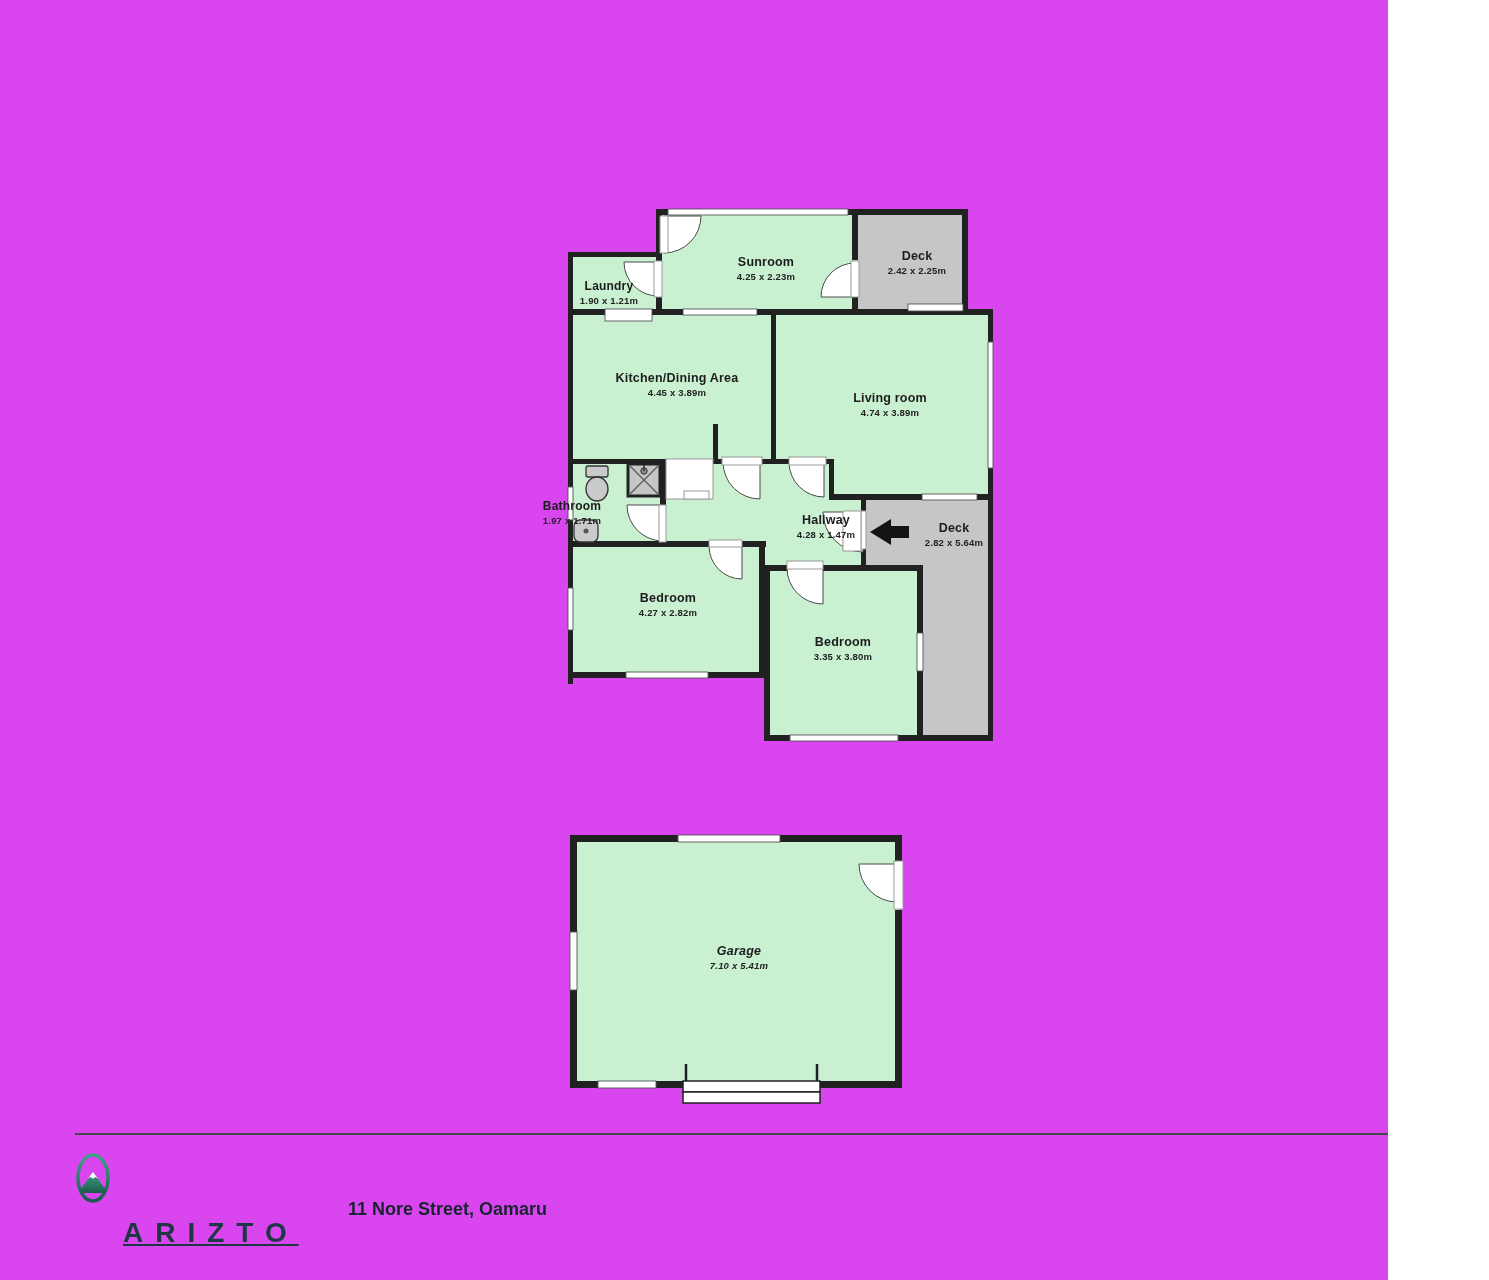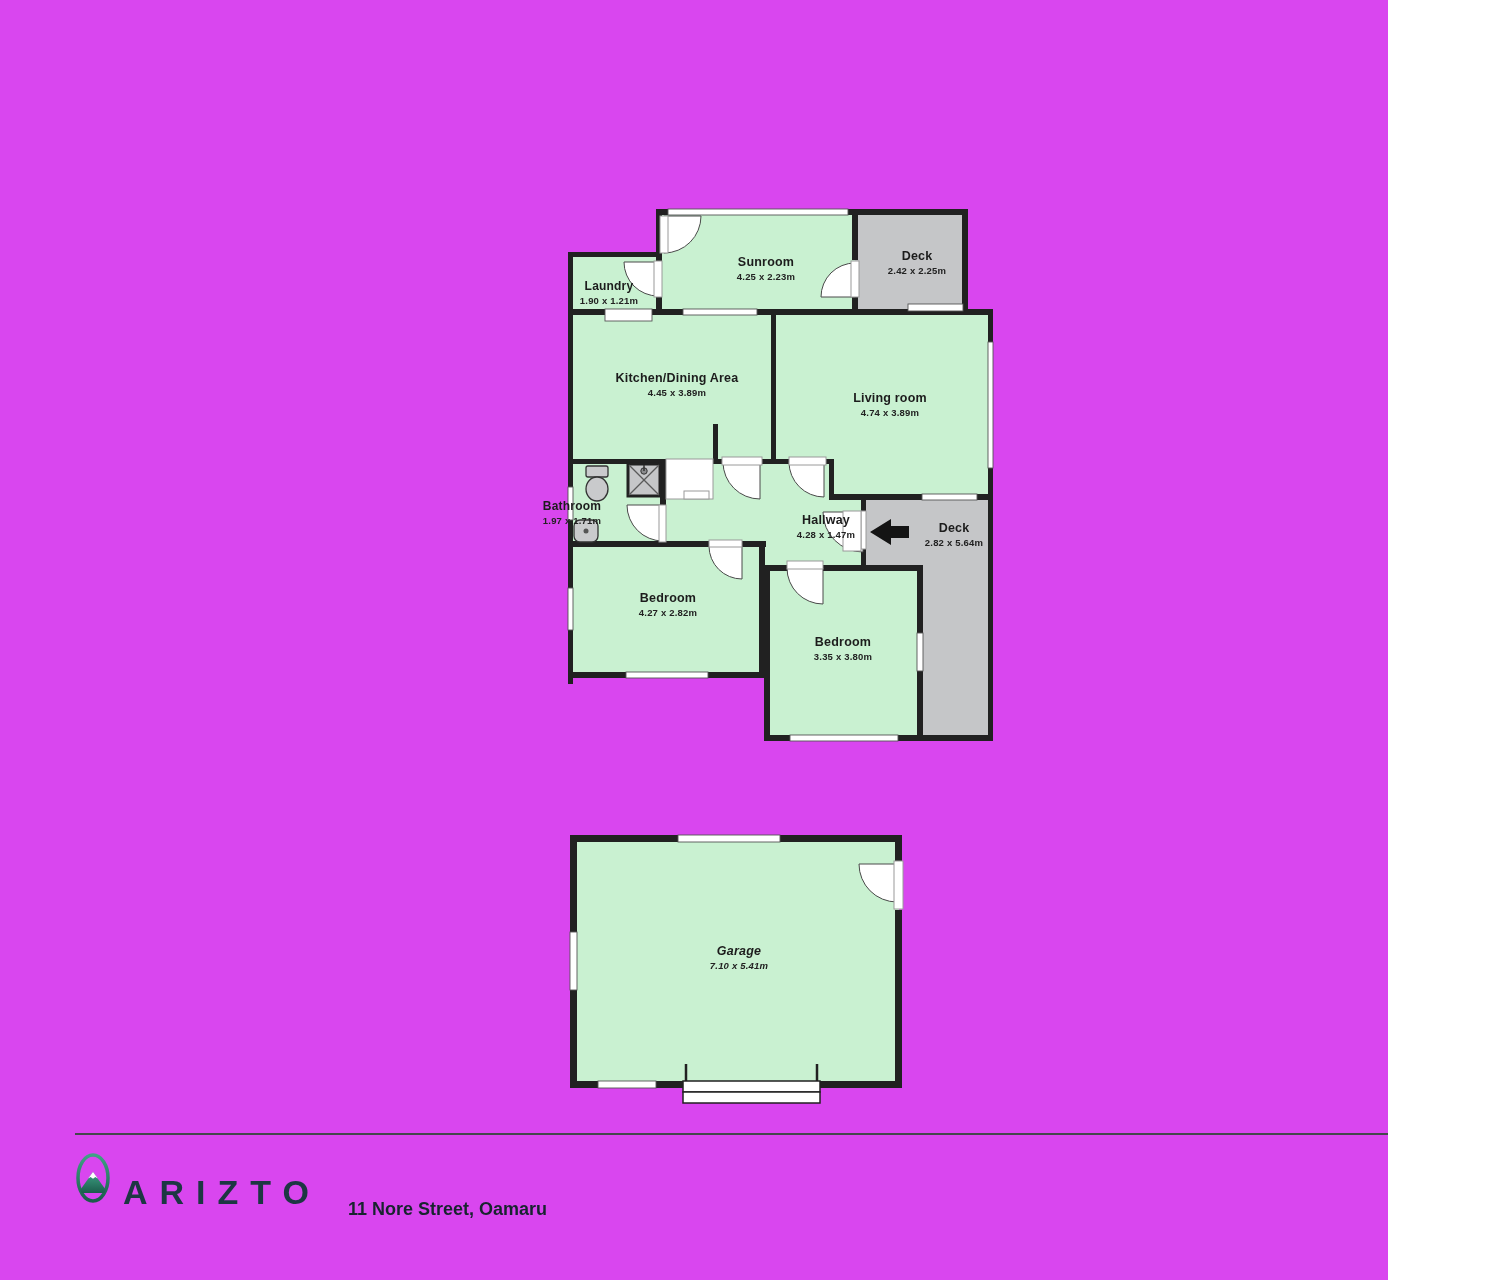--- a/index.html
+++ b/index.html
@@ -5,22 +5,22 @@
   html,body{margin:0;padding:0;background:#ffffff;}
   #canvas{position:relative;width:1388px;height:1280px;background:#d946ef;overflow:hidden;
           font-family:"Liberation Sans", sans-serif;}
   #plan-svg{position:absolute;left:0;top:0;}
   .room-label{position:absolute;transform:translate(-50%,-50%);text-align:center;white-space:nowrap;color:#1c1c1c;}
   .room-label .nm{font-size:12.5px;font-weight:700;letter-spacing:.2px;}
   .room-label .dm{font-size:9.5px;font-weight:600;margin-top:2px;letter-spacing:.2px;color:#222;}
   .lbl-sm .nm{font-size:12px;}
   #footer-divider{position:absolute;left:75px;top:1133px;width:1339px;height:2px;background:#43484b;}
   #brand-logo{position:absolute;left:74px;top:1151px;}
-  #brand-word{position:absolute;left:123px;top:1173px;font-size:34px;font-weight:700;
-              letter-spacing:12px;color:#1d3743;}
+  #brand-word{position:absolute;left:123px;top:1217px;font-size:28px;font-weight:700;
+              letter-spacing:12px;color:#1d3743;text-decoration:underline;}
   #footer-address{position:absolute;left:348px;top:1174px;font-size:18px;font-weight:700;color:#17242e;margin-top:25px;}
   #footer-disclaimer{position:absolute;left:745px;top:1167px;width:690px;font-size:11.5px;
                      line-height:16.5px;color:#2f3e47;font-weight:400;}
   #footer-disclaimer div{white-space:nowrap;}
 </style>
 </head>
 <body>
 
 <div id="canvas">
 

